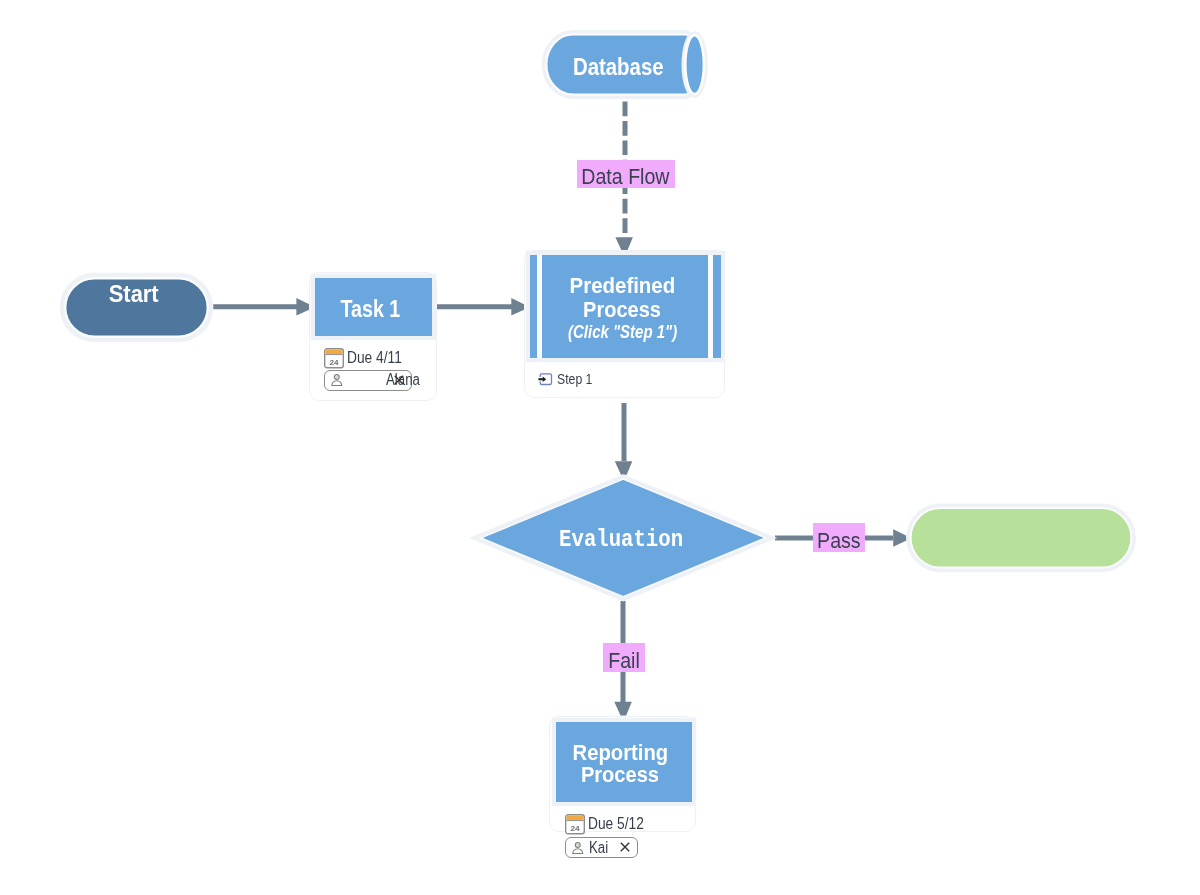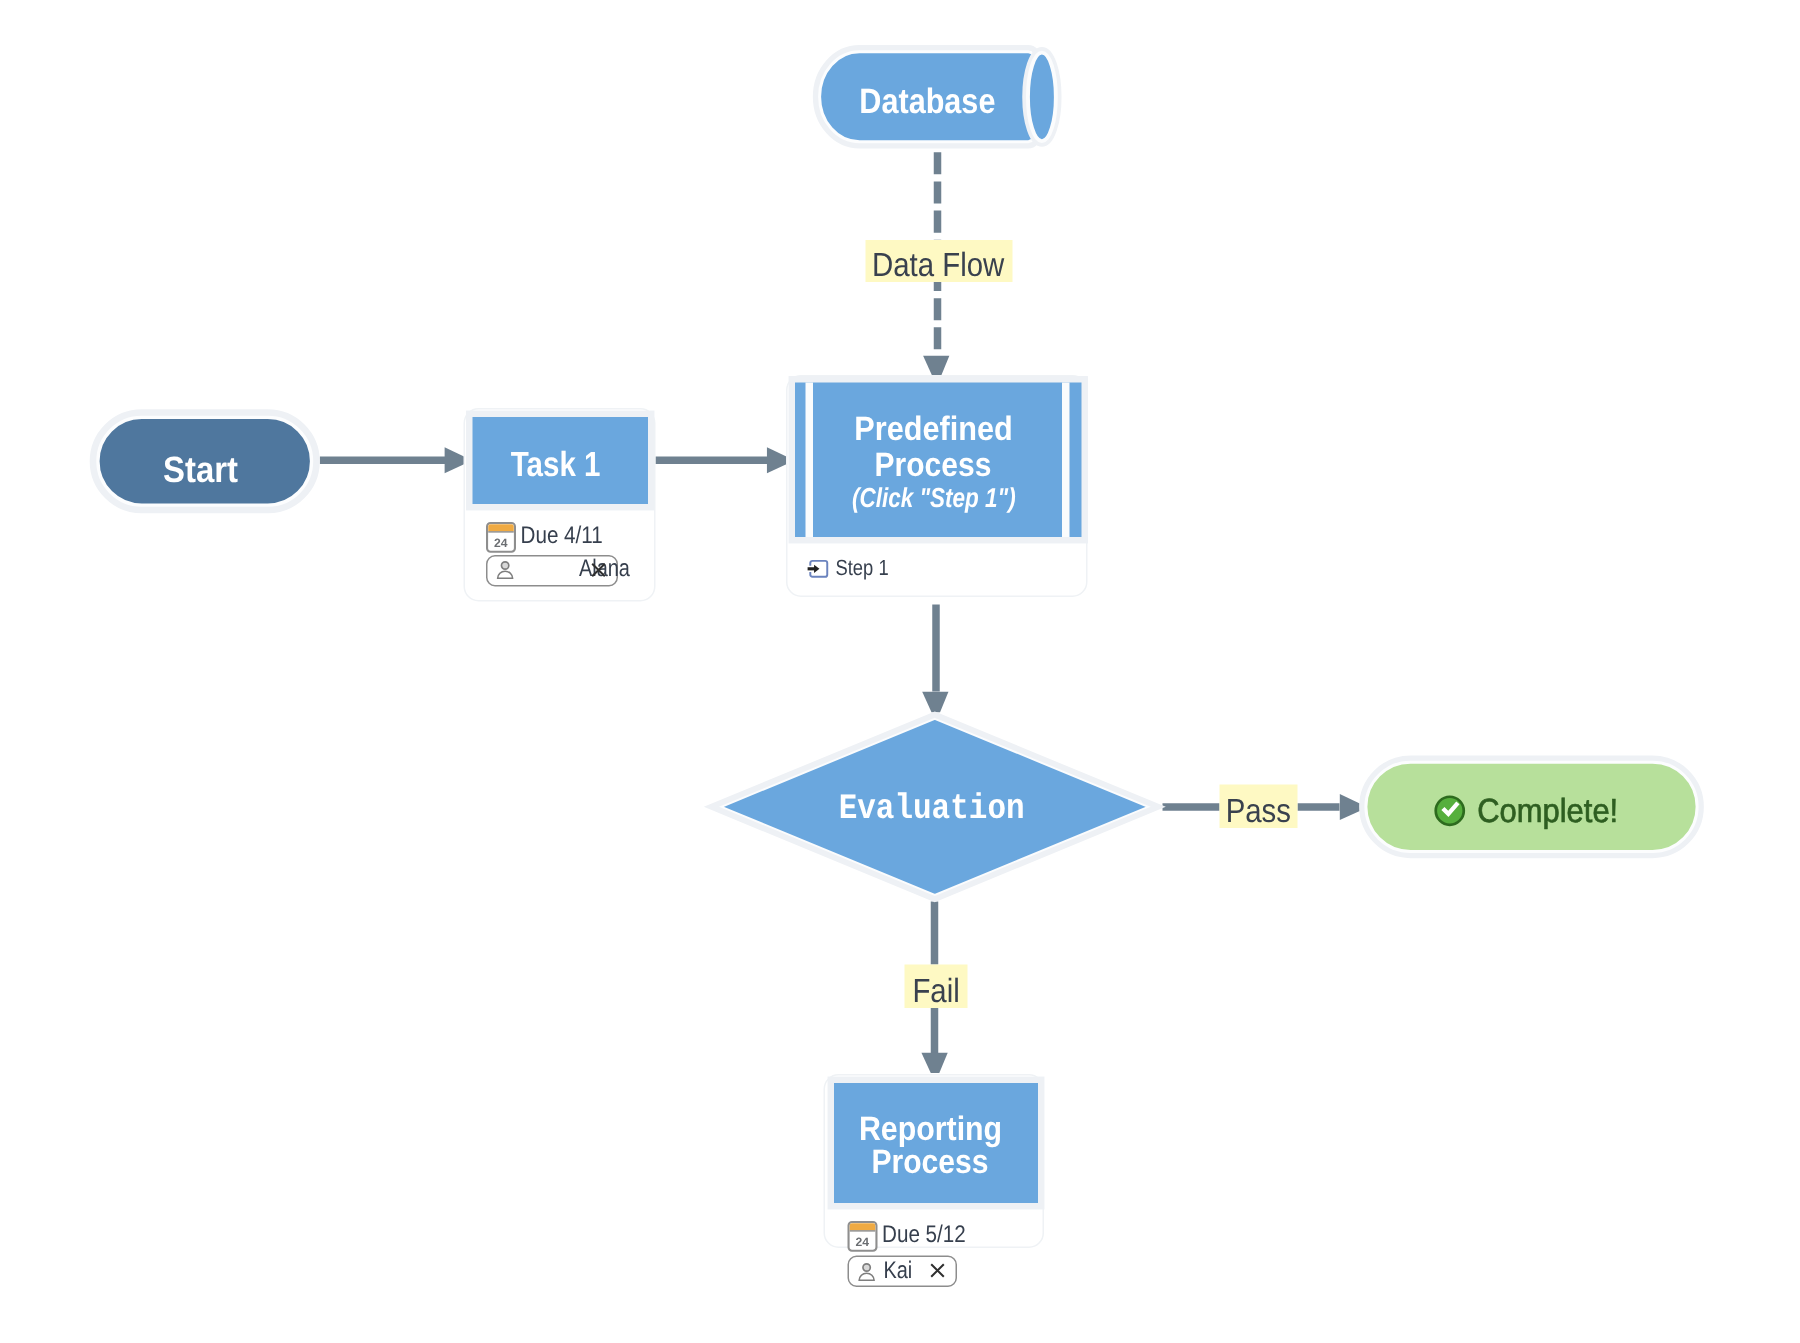--- a/index.html
+++ b/index.html
@@ -4,21 +4,21 @@
 <style>
   html,body{margin:0;padding:0;}
   body{width:1200px;height:895px;background:#ffffff;overflow:hidden;
        font-family:"Liberation Sans",sans-serif;
        -webkit-font-smoothing:antialiased;}
   #canvas{position:relative;width:1200px;height:895px;background:#fff;}
   .abs{position:absolute;}
   svg{display:block;overflow:visible;}
 
   
-  .edge-label{position:absolute;background:#fef9c3;color:#39414E;
+  .edge-label{position:absolute;background:#f0abfc;color:#39414E;
     font-size:22.4px;line-height:1;white-space:nowrap;
     display:flex;align-items:center;justify-content:center;}
   .edge-label > span{display:inline-block;transform:scaleX(0.875);
     position:relative;top:3.5px;}
 
   
   .node-text{position:absolute;color:#ffffff;font-weight:bold;
     text-align:center;line-height:1.12;}
   .sx{display:inline-block;transform-origin:center;white-space:nowrap;}
 
@@ -92,21 +92,21 @@
     <ellipse cx="161.6" cy="40.6" rx="9.3" ry="29.5" fill="#6AA7DE" stroke="#FBFCFD" stroke-width="2.6"></ellipse>
   </svg>
   <div class="node-text" style="left:546.5px;top:53.5px;width:143px;font-size:23.5px;">
     <span class="sx" style="transform:scaleX(0.868);">Database</span>
   </div>
 
   <svg class="abs" style="left:58px;top:268px;width:164px;height:82px" viewBox="0 0 164 82">
     <rect x="7.3" y="10.3" width="142.4" height="58.4" rx="29.2" ry="29.2" fill="none" stroke="#EEF1F5" stroke-width="11"></rect>
     <rect x="7.3" y="10.3" width="142.4" height="58.4" rx="29.2" ry="29.2" fill="#4F779E" stroke="#FCFDFE" stroke-width="2.2"></rect>
   </svg>
-  <div class="node-text" style="left:58px;top:300px;width:151px;font-size:24.3px;">
+  <div class="node-text" style="left:58px;top:280px;width:151px;font-size:24.3px;">
     <span class="sx" style="transform:scaleX(0.903);">Start</span>
   </div>
 
   <div class="card" style="left:308.5px;top:271.5px;width:128.5px;height:129px;">
     <div class="node-box" style="left:5.3px;top:5.3px;width:117.7px;height:58.7px;"></div>
     <div class="node-text" style="left:2.5px;top:23.3px;width:117.5px;font-size:23.3px;">
       <span class="sx" style="transform:scaleX(0.845);">Task 1</span>
     </div>
     <div class="card-meta" style="left:0;top:0;width:128.5px;height:129px;">
       <div class="meta-row" style="position:absolute;left:14.6px;top:75.1px;">
@@ -164,29 +164,20 @@
     <path d="M 158.2 9.2 L 300.4 67.9 L 158.2 126.6 L 16 67.9 Z" fill="#6AA7DE" stroke="#FBFCFD" stroke-width="1.3" stroke-linejoin="miter"></path>
   </svg>
   <div class="node-text" style="left:465.7px;top:527px;width:310px;font-size:23.7px;font-family:Liberation Mono, monospace;">
     <span class="sx" style="transform:scaleX(0.872);">Evaluation</span>
   </div>
 
   <svg class="abs" style="left:903px;top:500px;width:236px;height:78px" viewBox="0 0 236 78">
     <rect x="7.6" y="8.1" width="220.8" height="59.5" rx="29.75" ry="29.75" fill="none" stroke="#EEF1F5" stroke-width="9"></rect>
     <rect x="7.6" y="8.1" width="220.8" height="59.5" rx="29.75" ry="29.75" fill="#B7E09B" stroke="#FCFDFE" stroke-width="2"></rect>
   </svg>
-  <div class="abs" style="left:910.1px;top:512px;width:218.8px;height:57.7px;display:flex;align-items:center;justify-content:center;">
-    <span class="check-icon">
-        <svg width="21" height="21" viewBox="0 0 21 21" style="display:block">
-          <circle cx="10.5" cy="10.5" r="9.35" fill="#56AF3D" stroke="#2D6B1E" stroke-width="1.8"></circle>
-          <path d="M 4.9 10.05 L 7 7.95 L 9.5 10.5 L 14.85 4.3 L 17 6.1 L 9.65 14.6 Z" fill="#ffffff"></path>
-        </svg>
-      </span>
-    <span class="sx" style="color:#2E5E21;font-weight:normal;font-size:22.3px;margin-left:4.5px;transform:scaleX(0.925);-webkit-text-stroke:0.45px #2E5E21;">Complete!</span>
-  </div>
 
   <div class="card" style="left:549.2px;top:716px;width:146.7px;height:116px;">
     <div class="node-box" style="left:5.8px;top:5.2px;width:136px;height:80px;"></div>
     <div class="node-text" style="left:2px;top:25.1px;width:136px;font-size:22.6px;line-height:21.6px;">
       <span class="sx" style="transform:scaleX(0.895);">Reporting</span><br>
       <span class="sx" style="transform:scaleX(0.888);">Process</span>
     </div>
     <div class="card-meta" style="left:0;top:0;width:147px;height:149px;">
       <div class="meta-row" style="position:absolute;left:14.9px;top:96.5px;">
         <span class="cal-icon">

